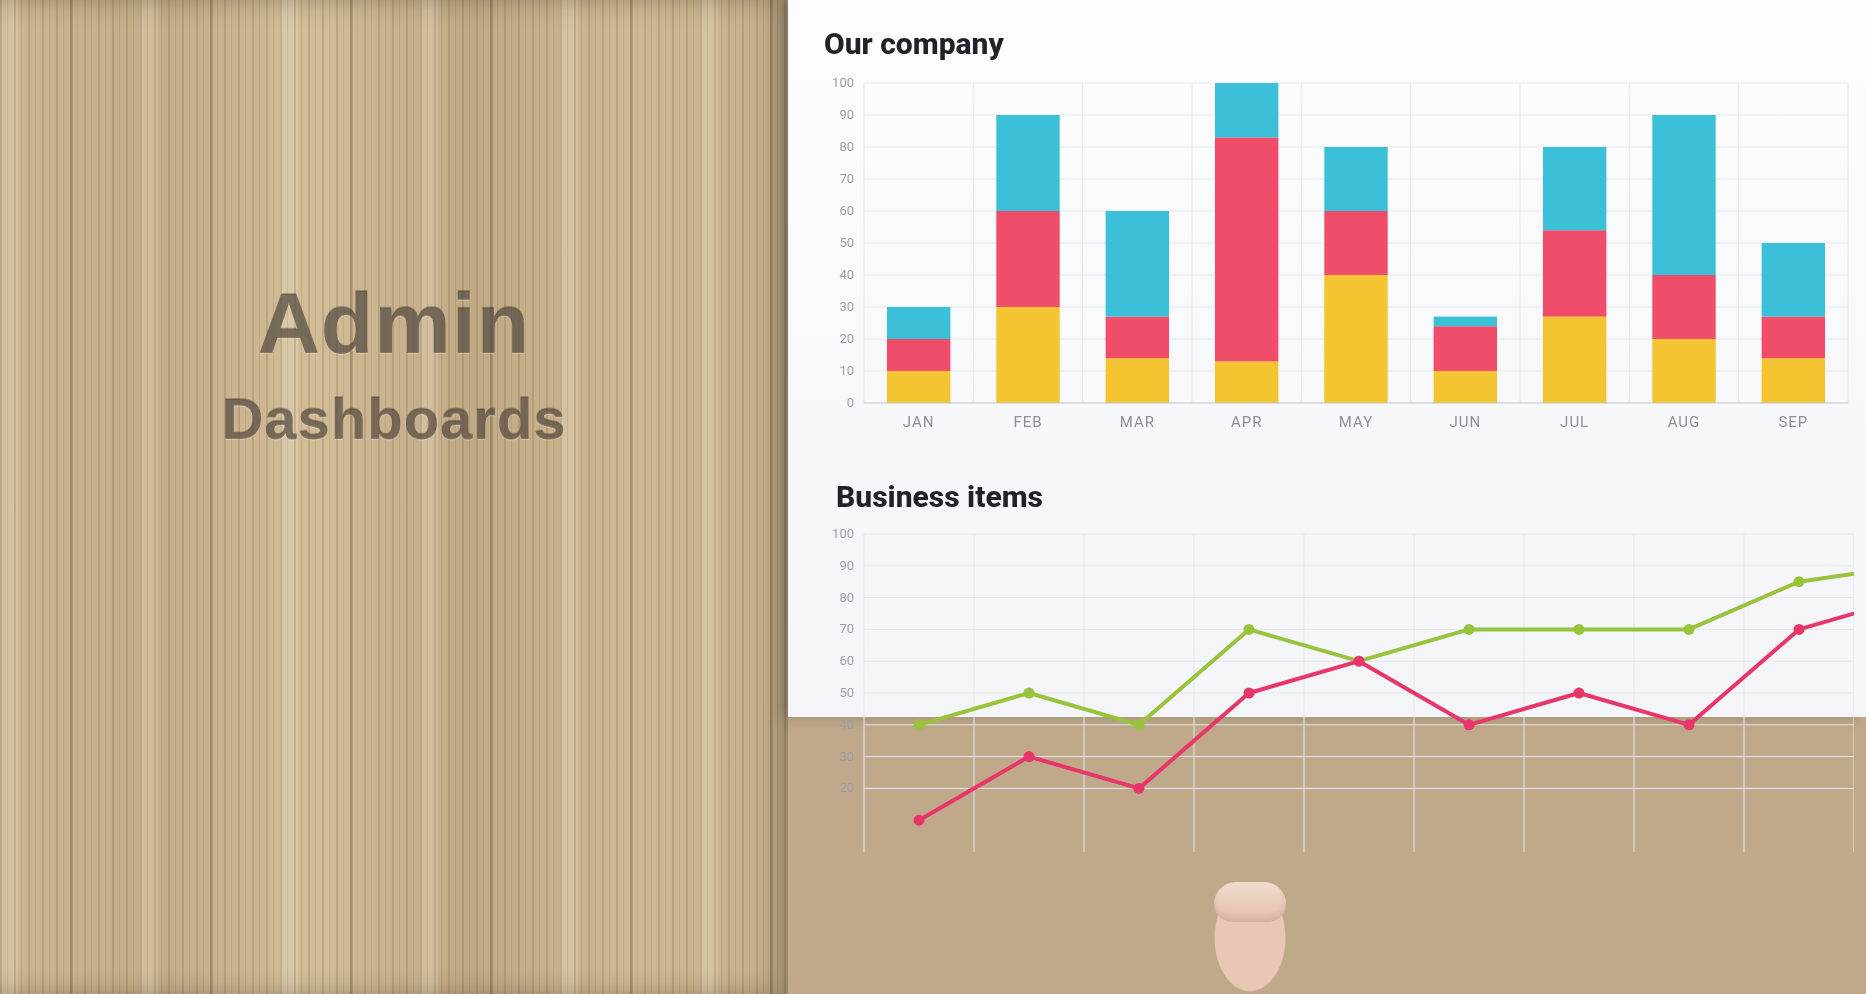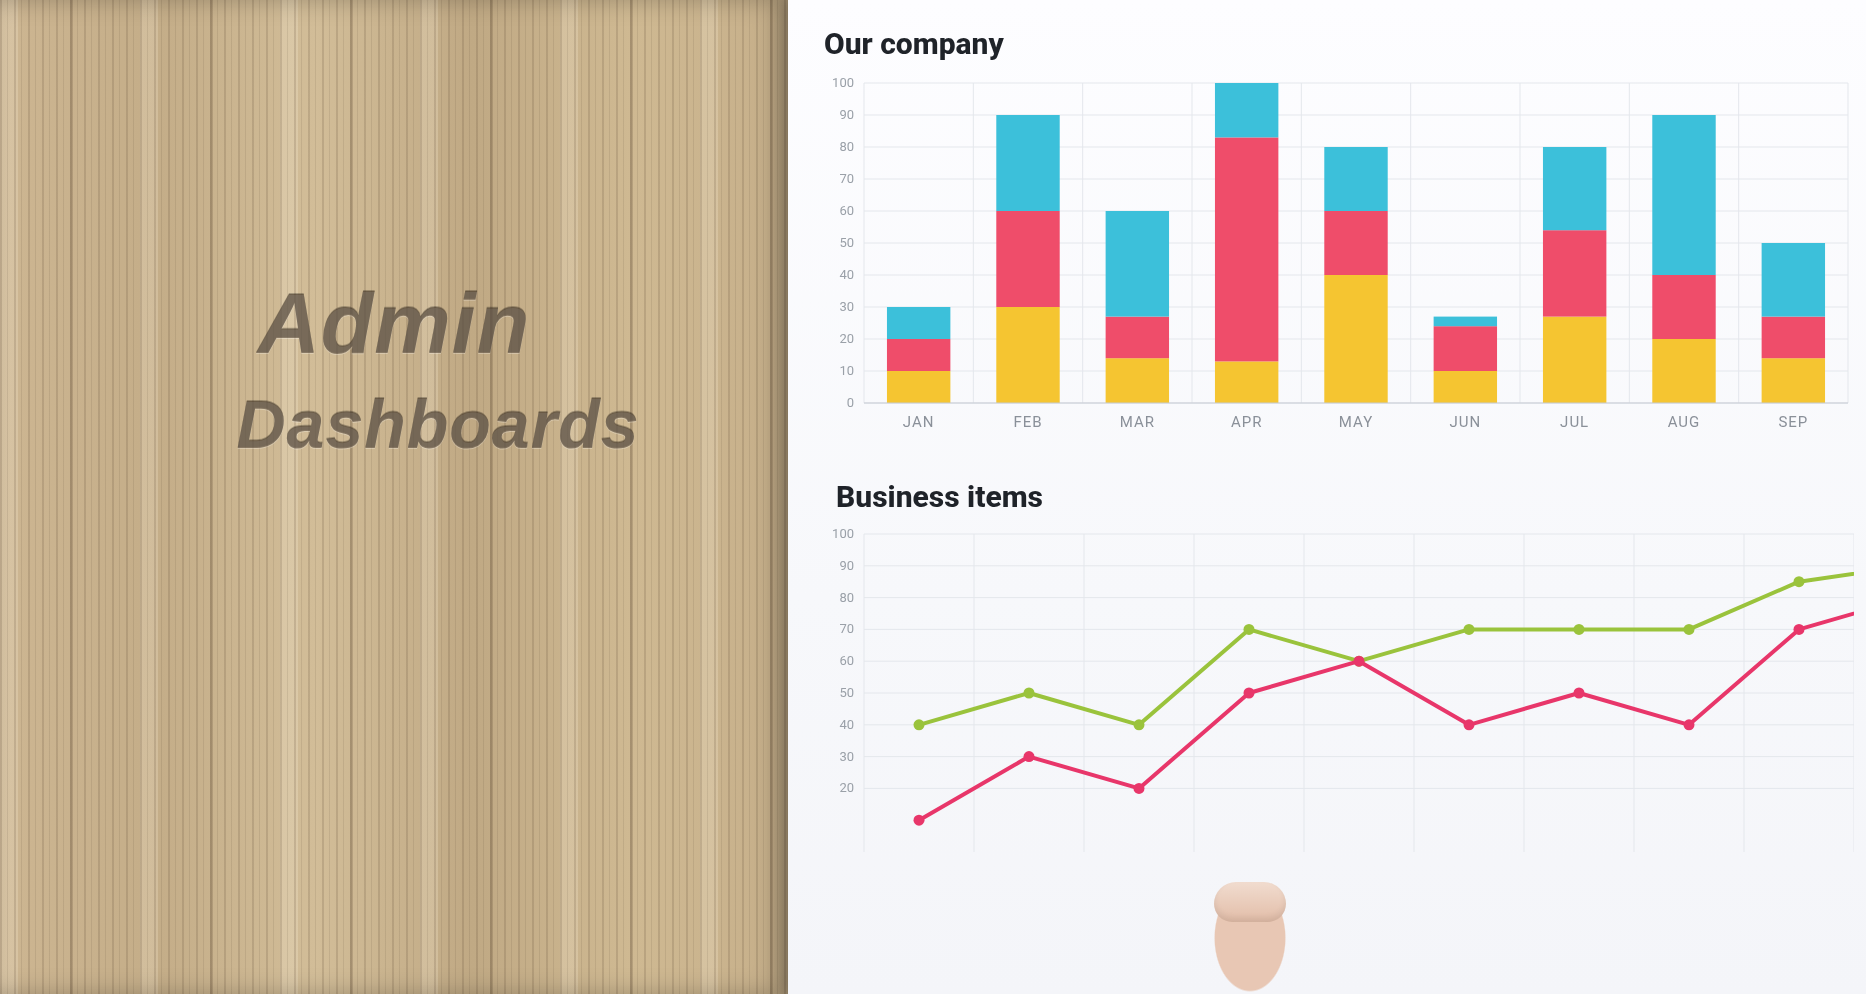--- a/index.html
+++ b/index.html
@@ -16,27 +16,26 @@
         rgba(80,60,40,.20) 70px 73px, rgba(0,0,0,0) 73px 140px),
       linear-gradient(90deg,#cdb692,#c4ad88 20%,#d2bd98 40%,#c0a984 60%,#cfb992 80%,#c6af8a);
     box-shadow:inset -12px 0 24px rgba(0,0,0,.25);
   }
   .wood-title{
     position:absolute;left:0;width:100%;text-align:center;
     font-weight:900;letter-spacing:1px;line-height:1;
     color:rgba(70,55,40,.55);
     text-shadow:0 1px 0 rgba(255,255,255,.25), 0 -1px 0 rgba(0,0,0,.25);
     font-family:Arial,"Arial Black",sans-serif;
-    font-style:italic;
   }
   .wood-title.l1{top:280px;font-size:86px;}
-  .wood-title.l2{top:390px;font-size:68px;padding-left:44px;}
+  .wood-title.l2{top:390px;font-size:58px;}
   
   .paper{
-    position:absolute;left:788px;top:0;right:0;height:994px;
+    position:absolute;left:788px;top:0;right:0;height:717px;
     background:linear-gradient(180deg,#fdfdff 0,#f7f8fb 60%,#f4f5f9 100%);
     box-shadow:-6px 0 14px rgba(0,0,0,.18);
     padding:22px 8px 0 36px;
     box-sizing:border-box;
   }
   .section-title{font-weight:800;color:#1f2329;}
   .t1{font-size:30px;margin:4px 0 14px 0;}
   .t2{font-size:30px;margin:30px 0 14px 12px;}
   svg text{font-family:inherit;}
   .tick{fill:#9aa0a8;font-size:13px;}

